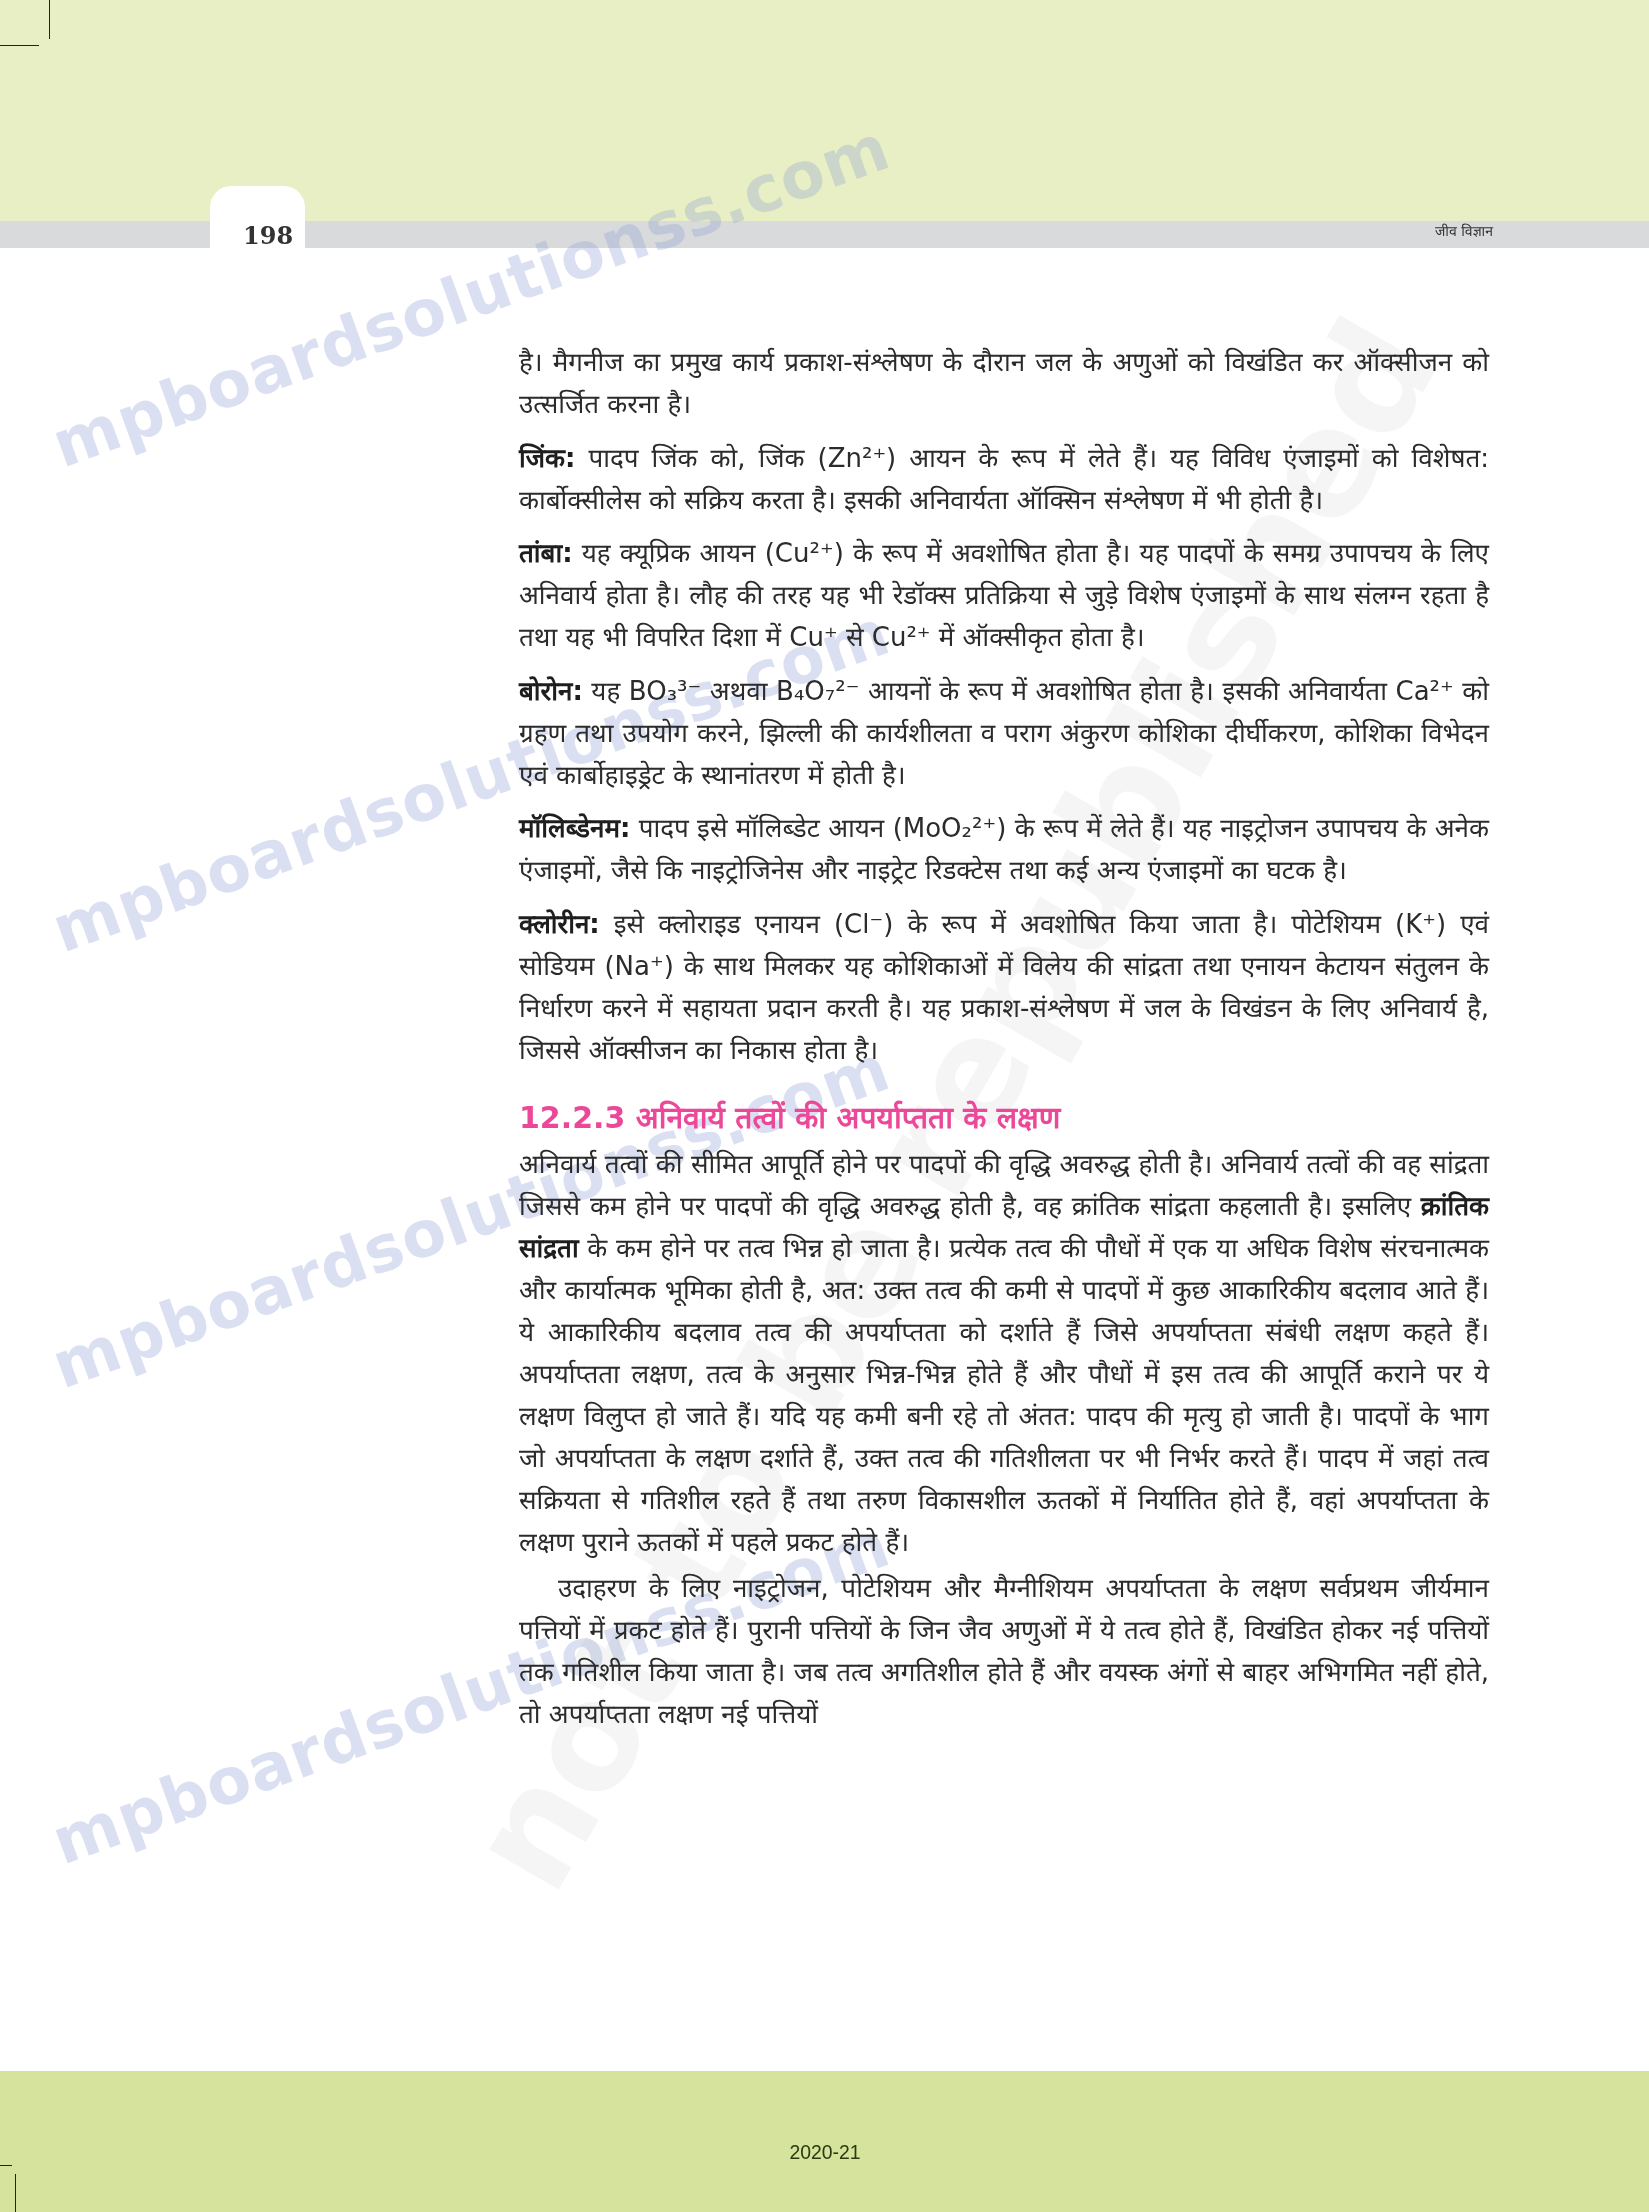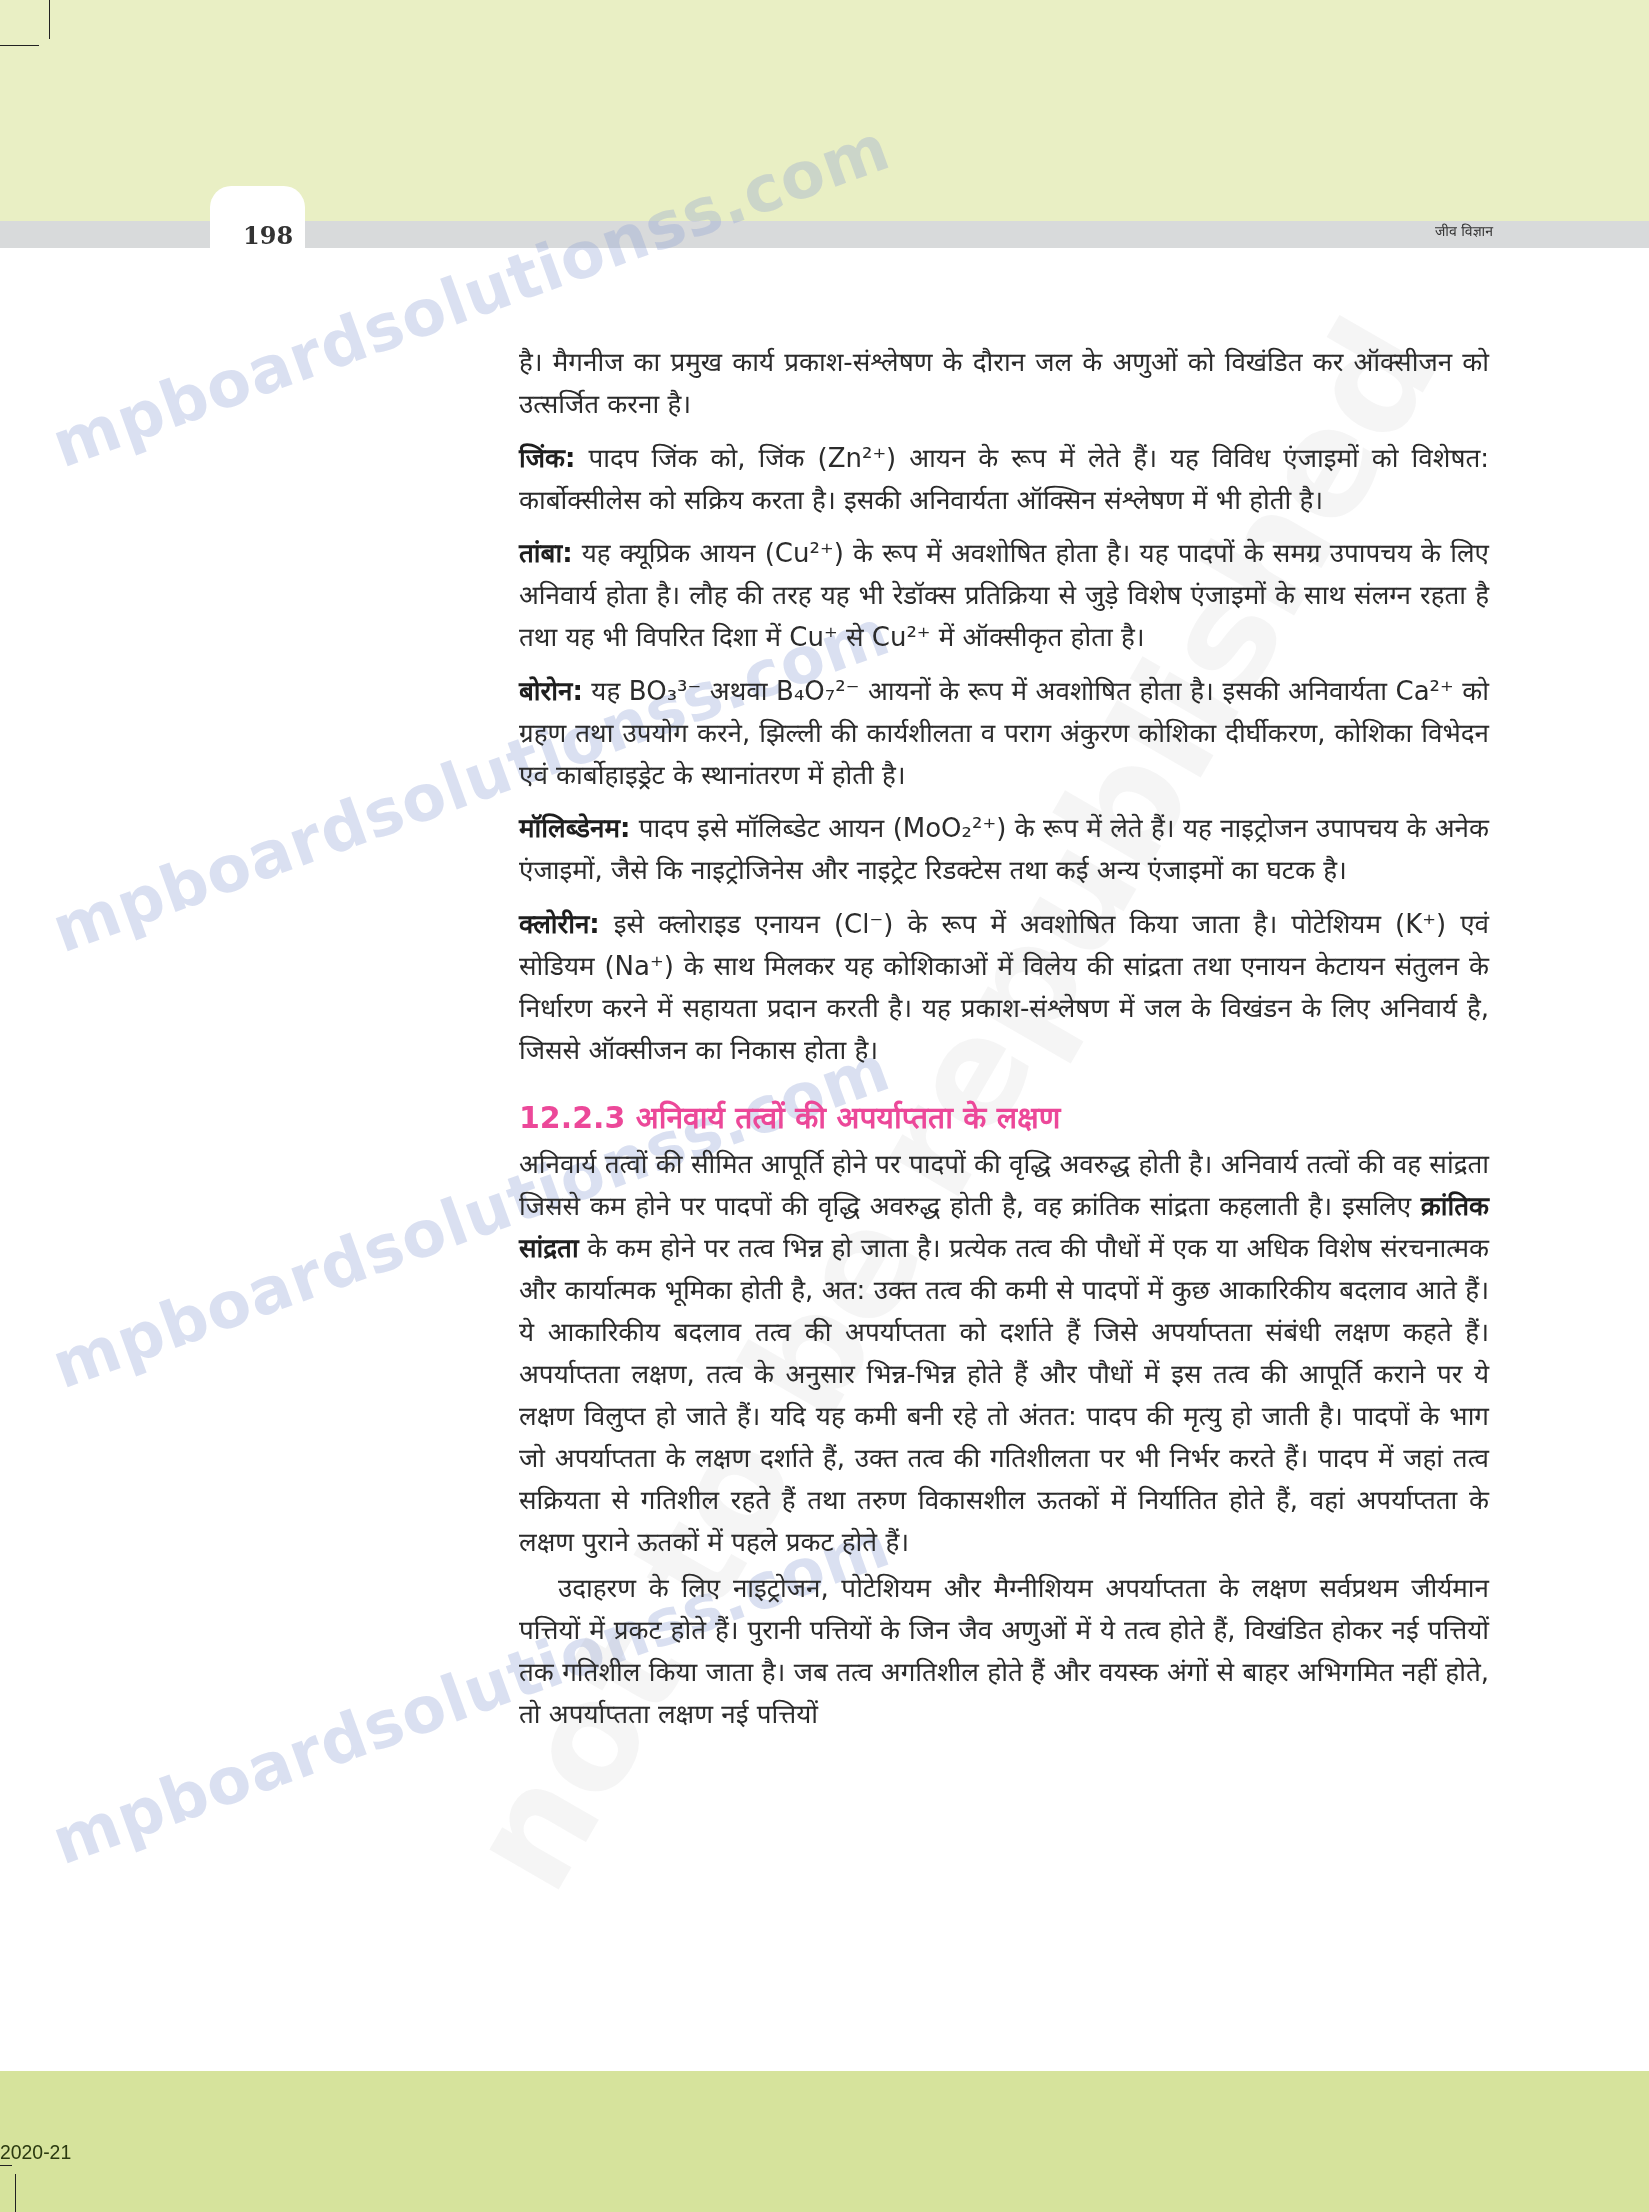--- a/index.html
+++ b/index.html
@@ -41,21 +41,21 @@
   .term { font-weight: bold; color: #1e1e1e; }
   .section-heading {
     font-family: "DejaVu Sans", sans-serif; font-weight: bold;
     font-size: 30px; color: #ec4899; margin: 25px 0 3.9px 0; line-height: 43px;
   }
   .bottom-band {
     position: absolute; left: 0; top: 2071px; width: 1650px; height: 142px;
     background: #d6e39c;
   }
   .footer-year {
-    position: absolute; left: 0; width: 1650px; top: 2141px; 
+    position: absolute; left: 0; width: 1650px; top: 2141px; text-align: center;
     font-family: "Liberation Sans", sans-serif; font-size: 19.4px; color: #2b3a10;
   }
   .watermark {
     position: absolute; font-family: "DejaVu Sans", sans-serif; font-weight: bold;
     font-size: 64px; color: rgba(140,160,210,0.32); transform-origin: left bottom;
     white-space: nowrap; letter-spacing: 1px;
   }
   .watermark-faint {
     position: absolute; font-family: "DejaVu Sans", sans-serif; font-weight: bold;
     font-size: 146px; color: rgba(170,170,170,0.12); transform-origin: left bottom;

